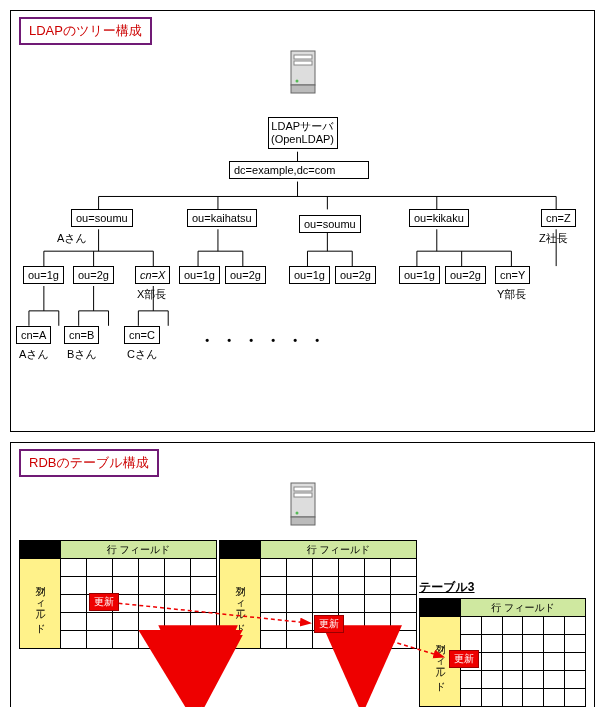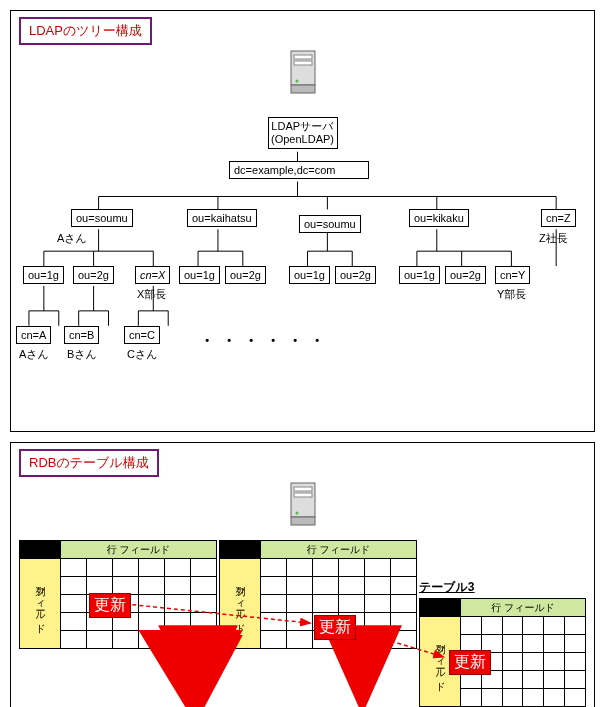--- a/index.html
+++ b/index.html
@@ -69,21 +69,21 @@
   .sheet { border-collapse:collapse; }
   .sheet td { border:1px solid #000; width:26px; height:18px; background:#fff; padding:0; }
   .sheet .hdr td { background:#cfe8a0; font-size:10px; text-align:center; }
   .sheet .hdr td.corner { background:#000; width:18px; }
   .sheet td.rowhdr { background:#fff28a; font-size:10px; text-align:center; width:18px; }
   .vtxt { writing-mode: vertical-rl; font-size:10px; line-height:1; display:inline-block; }
   .update-badge {
     position:absolute;
     background:#e00;
     color:#fff;
-    font-size:16px;
+    font-size:10px;
     padding:1px 4px;
     border:1px solid #900;
   }
 </style>
 </head>
 <body>
 
 <div class="panel">
   <span class="panel-title">LDAPのツリー構成</span>
 

